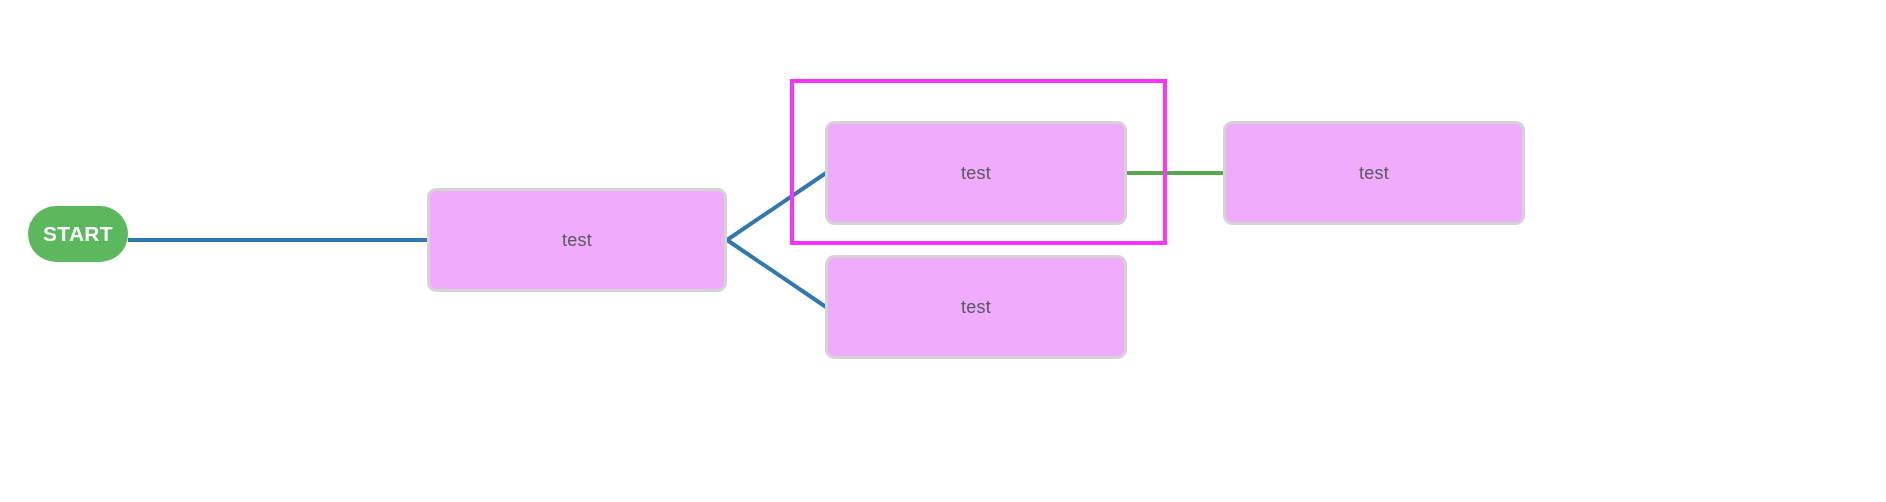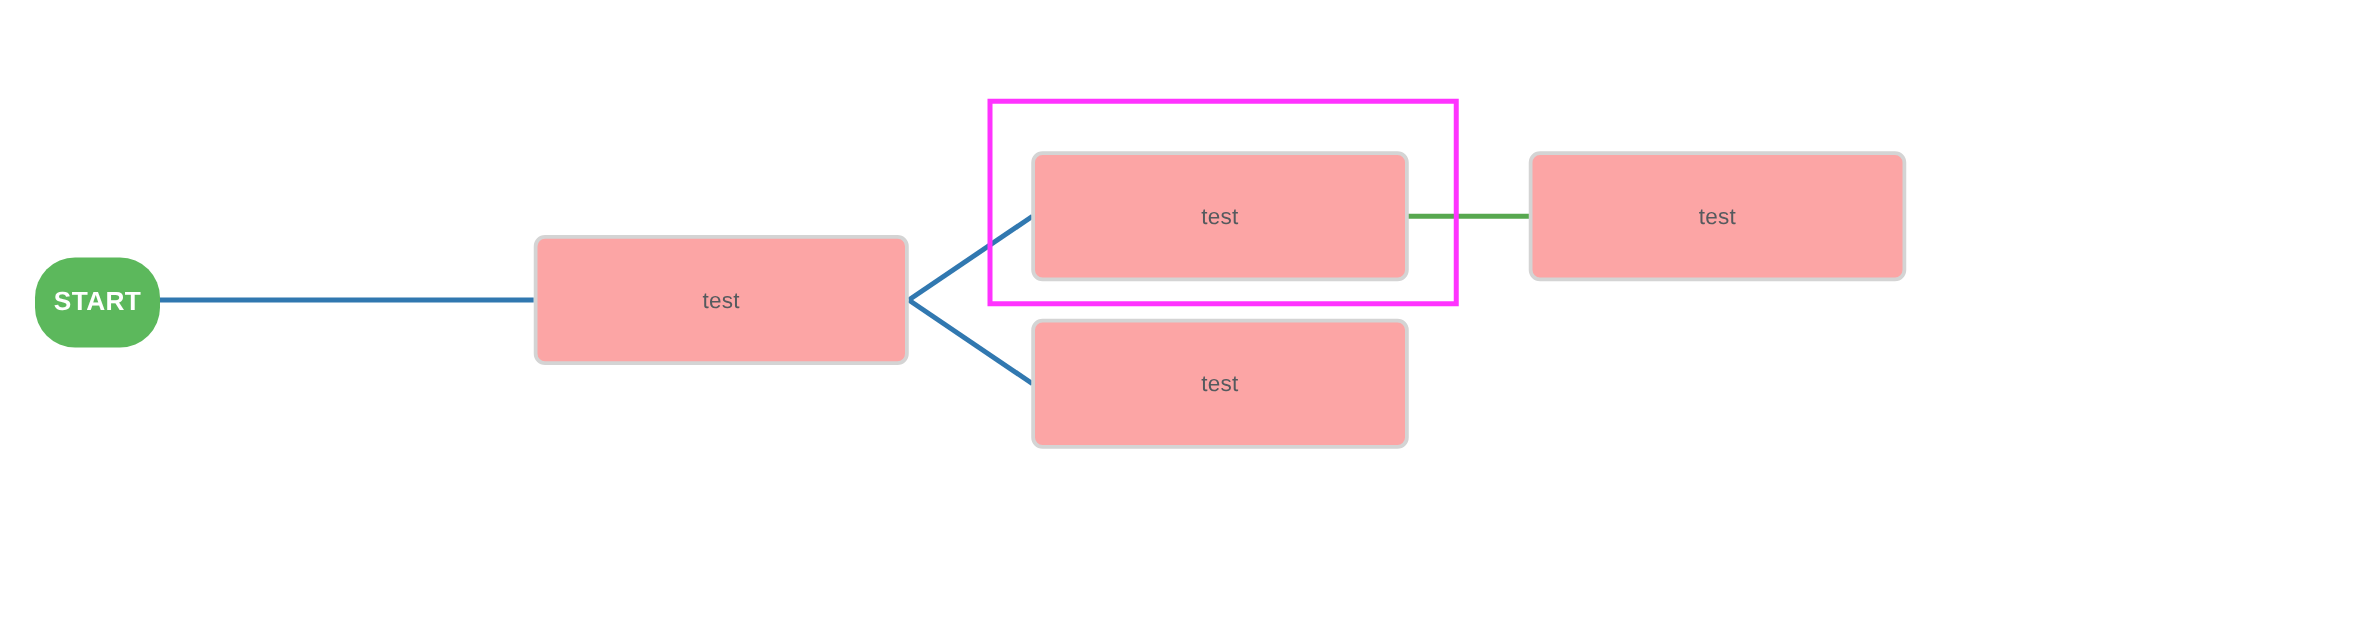--- a/index.html
+++ b/index.html
@@ -24,21 +24,21 @@
     pointer-events: none;
   }
   .node {
     position: absolute;
     box-sizing: border-box;
     display: flex;
     align-items: center;
     justify-content: center;
   }
   .node-task {
-    background: #fca5a5;
+    background: #f0abfc;
     border: 3px solid #d4d4d4;
     border-radius: 9px;
   }
   .node-task .node-label {
     font-size: 18px;
     color: #555a5e;
     font-family: "Liberation Sans", sans-serif;
     letter-spacing: 0.2px;
   }
   .node-start {
@@ -64,21 +64,21 @@
 
 <div id="canvas">
 
   <svg id="edge-layer" viewBox="0 0 1886 502" width="1886" height="502" xmlns="http://www.w3.org/2000/svg">
     <line x1="128" y1="240" x2="427" y2="240" stroke="#3178b0" stroke-width="4" stroke-linecap="butt"></line>
     <line x1="727" y1="240" x2="826" y2="173" stroke="#3178b0" stroke-width="4" stroke-linecap="butt"></line>
     <line x1="727" y1="240" x2="826" y2="307" stroke="#3178b0" stroke-width="4" stroke-linecap="butt"></line>
     <line x1="1126" y1="173" x2="1224" y2="173" stroke="#57a84f" stroke-width="4" stroke-linecap="butt"></line>
   </svg>
 
-  <div class="node node-start" style="left:28px; top:206px; width:100px; height:72px;border-radius:32px;">
+  <div class="node node-start" style="left:28px; top:206px; width:100px; height:56px;border-radius:32px;">
     <span class="node-label">START</span>
   </div>
 
   <div class="node node-task" style="left:427px; top:188px; width:300px; height:104px;">
     <span class="node-label">test</span>
   </div>
 
   <div class="node node-task" style="left:825px; top:121px; width:302px; height:104px;">
     <span class="node-label">test</span>
   </div>

